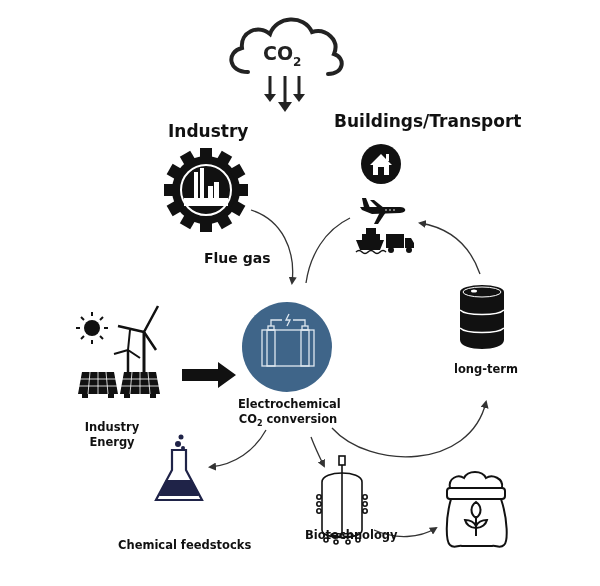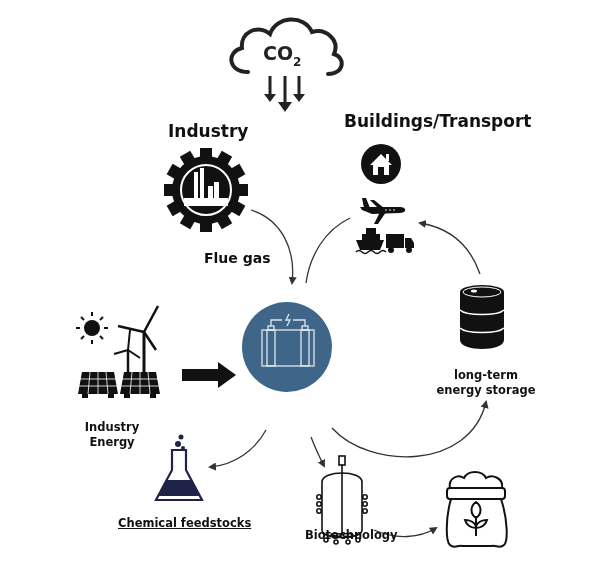--- a/index.html
+++ b/index.html
@@ -209,30 +209,31 @@
     <path d="M350,218 C325,230 310,255 306,283"></path>
     <path d="M480,274 C470,245 450,228 420,223" marker-end="url(#ah)"></path>
     <path d="M332,428 C370,470 470,470 486,402" marker-end="url(#ah)"></path>
     <path d="M266,430 C255,450 235,465 210,467" marker-end="url(#ah)"></path>
     <path d="M311,437 C316,450 320,458 324,466" marker-end="url(#ah)"></path>
     <path d="M374,530 C396,540 420,538 436,528" marker-end="url(#ah)"></path>
   </g>
 </svg>
 
 <div class="lbl lbl-big" style="left:168px; top:120px;">Industry</div>
-<div class="lbl lbl-big" style="left:344px; top:110px;">Buildings/Transport</div>
+<div class="lbl lbl-big" style="left:334px; top:110px;">Buildings/Transport</div>
 <div class="lbl lbl-mid" style="left:204px; top:249px;">Flue gas</div>
 
 <div class="lbl lbl-sm" style="left:72px; top:420px; width:80px;">
   <div>Industry</div>
   <div>Energy</div>
 </div>
 
 <div class="lbl lbl-sm" style="left:238px; top:397px; width:100px;">
+  <div>Electrochemical</div>
+  <div><span>CO</span><sub>2</sub><span> conversion</span></div>
 </div>
 
-<div class="lbl lbl-sm" style="left:436px; top:362px; width:100px;margin-top:6px;">
+<div class="lbl lbl-sm" style="left:436px; top:362px; width:100px;">
   <div>long-term</div>
-  <div>energy storage</div>
 </div>
 
-<div class="lbl lbl-sm" style="left:118px; top:516px;text-decoration:underline;">Chemical feedstocks</div>
+<div class="lbl lbl-sm" style="left:118px; top:538px;">Chemical feedstocks</div>
 <div class="lbl lbl-sm" style="left:305px; top:528px;">Biotechnology</div>
 
 </body></html>

